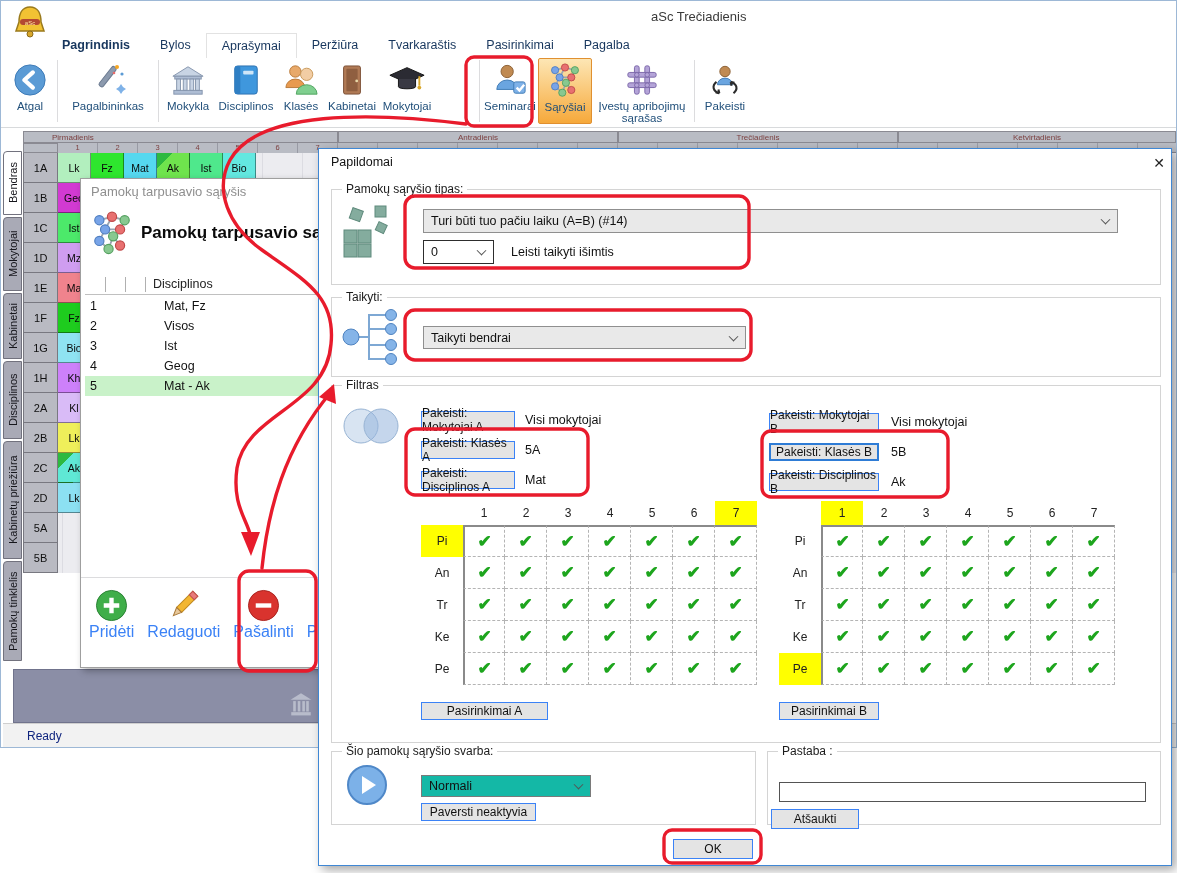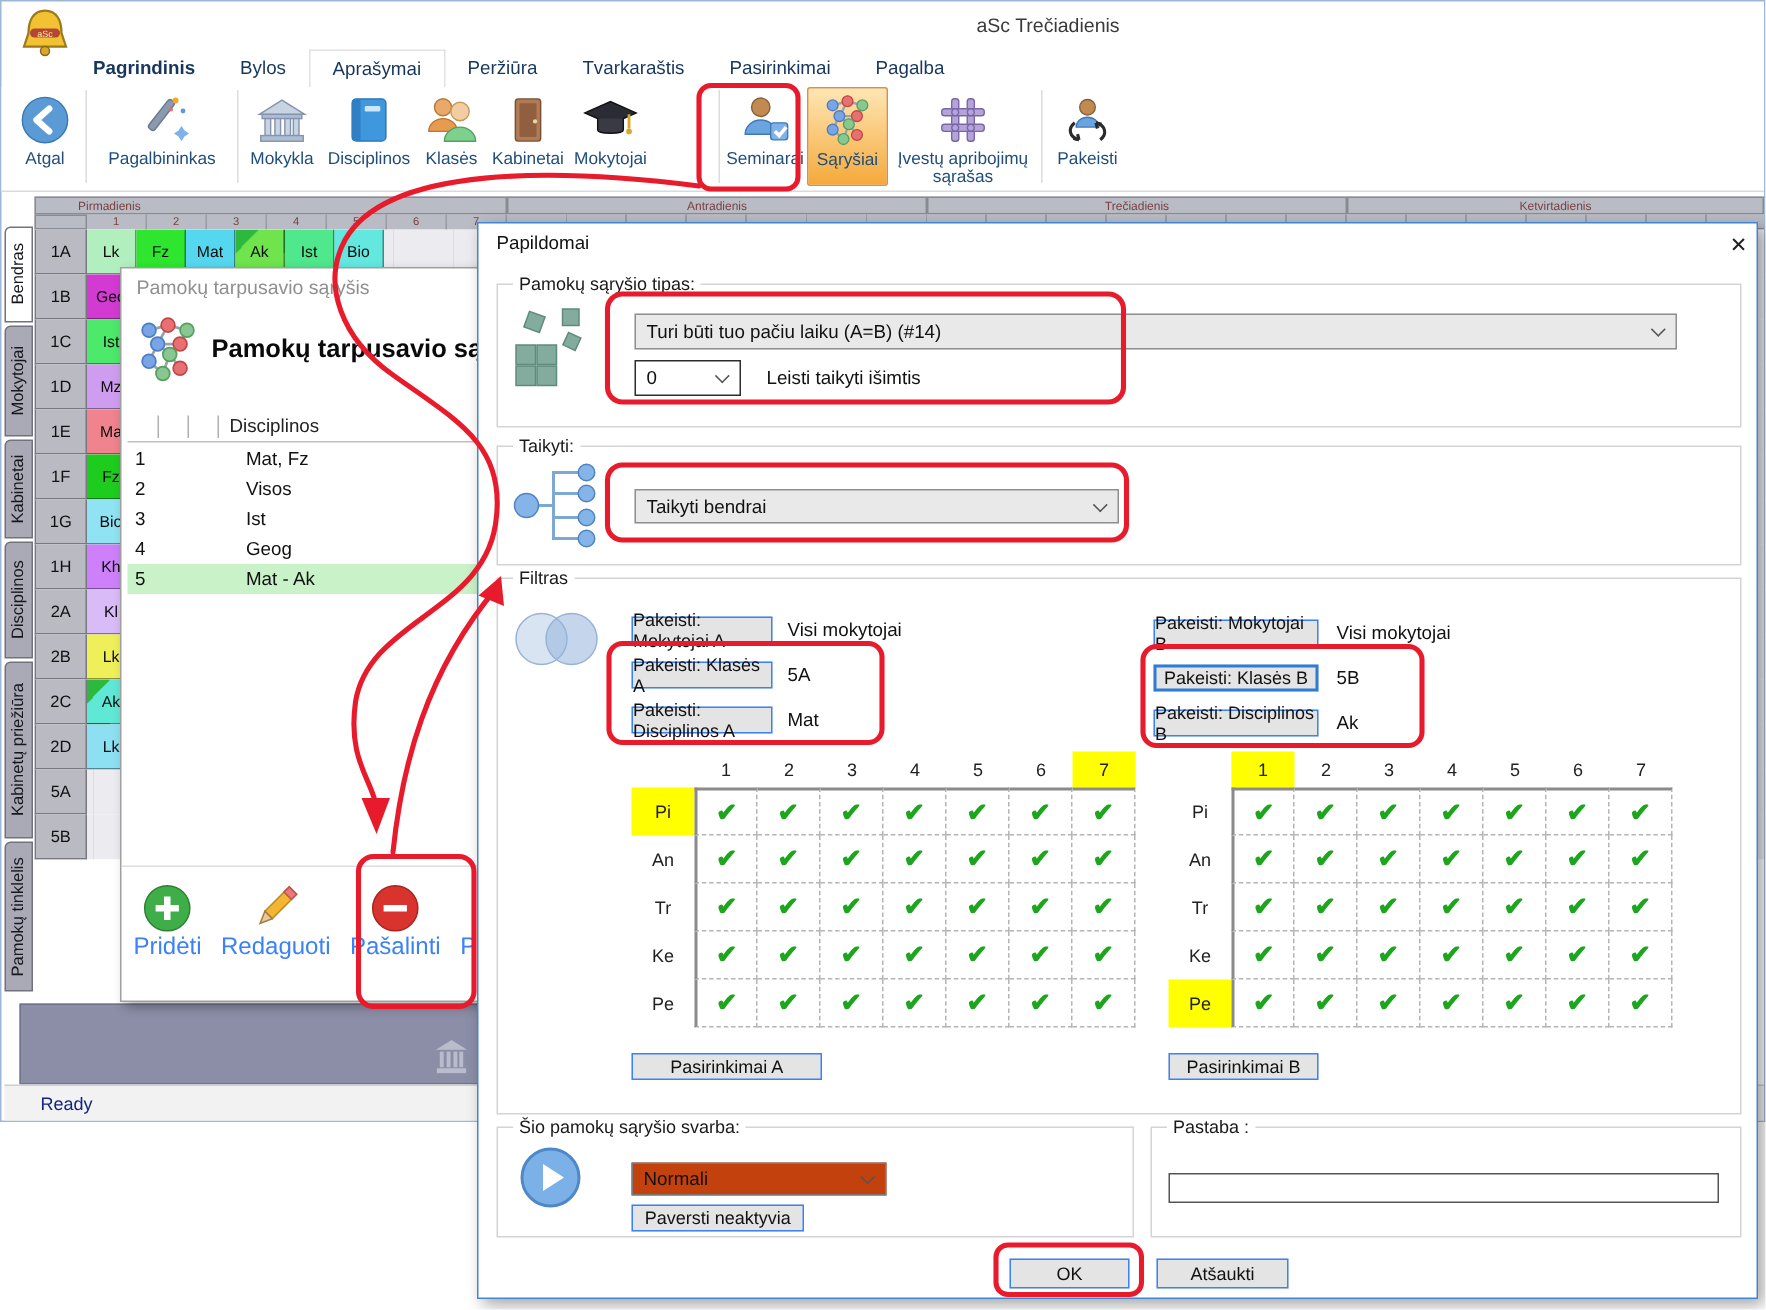--- a/index.html
+++ b/index.html
@@ -59,21 +59,21 @@
   .kn { font-size:31px; line-height:31px; color:#15151d; font-family:"DejaVu Sans", sans-serif; }
   .knbadge { position:absolute; left:-3px; bottom:-1px; width:14px; height:14px; border-radius:50%; background:#3fae49; border:1px solid #2a8034; color:#fff; font-size:11px; line-height:12px; text-align:center; font-weight:bold; }
 
   
   #adv { position:absolute; left:318px; top:148px; width:854px; height:718px; background:#fff; border:1px solid #3f87d4; box-shadow:4px 4px 10px rgba(0,0,0,.35); z-index:20; }
   #adv-title { position:absolute; left:12px; top:6px; font-size:12.5px; color:#111; }
   #adv-close { position:absolute; left:830px; top:4px; width:20px; height:20px; font-size:14px; color:#222; text-align:center; line-height:20px; }
   .grp { position:absolute; border:1px solid #d4d4d4; }
   .legend { position:absolute; top:-8px; left:10px; background:#fff; padding:0 4px; font-size:12px; color:#1a1a1a; white-space:nowrap; }
   .combo { position:absolute; border:1px solid #8f8f8f; background:#e9e9e9; font-size:12.5px; display:flex; align-items:center; padding:0 26px 0 7px; color:#111; white-space:nowrap; overflow:hidden; }
-  .combo.white { background:#c2410c; border:1px solid #7a7a7a; }
+  .combo.white { background:#14b8a6; border:1px solid #7a7a7a; }
   .combo.focusbox { background:#fff; border:1px solid #2d2d2d; }
   .chev { position:absolute; right:8px; top:50%; width:7px; height:7px; border-right:1.6px solid #555; border-bottom:1.6px solid #555; transform:translateY(-70%) rotate(45deg); }
   .winbtn { position:absolute; background:#e4e4e4; border:1px solid #3b82f6; font-size:12px; display:flex; align-items:center; justify-content:center; color:#111; }
   .winbtn.focus { border:2px solid #2e7cd6; }
   .sideval { position:absolute; font-size:12.5px; color:#111; white-space:nowrap; }
   .pgrid { position:absolute; display:grid; grid-template-columns:42px repeat(7,42px); grid-template-rows:24px repeat(5,32px); }
   .ph, .pl { font-size:12px; display:flex; align-items:center; justify-content:center; color:#222; }
   .pc { display:flex; align-items:center; justify-content:center; border-right:1px dashed #b4b4b4; border-bottom:1px dashed #b4b4b4; font-size:17px; color:#1da51d; font-weight:bold; }
   .pc.c0 { border-left:2px solid #8a8a8a; }
   .pc.t { border-top:2px solid #8a8a8a; }
@@ -633,21 +633,21 @@
     <span class="chev"></span>
   </div>
   <div class="winbtn" style="left:102px;top:654px;width:115px;height:18px">Paversti neaktyvia</div>
 
   <div class="grp" style="left:448px;top:602px;width:394px;height:74px">
     <span class="legend">Pastaba :</span>
   </div>
   <input id="noteinput" value="" style="">
 
   <div class="winbtn" style="left:354px;top:690px;width:80px;height:20px">OK</div>
-  <div class="winbtn" style="left:452px;top:690px;width:88px;height:20px">Atšaukti</div>
+  <div class="winbtn" style="left:452px;top:660px;width:88px;height:20px">Atšaukti</div>
 </div>
 
 <svg id="anno" xmlns="http://www.w3.org/2000/svg">
   <g fill="none" stroke="#e81b2c" stroke-width="3.4" stroke-linecap="round">
     <rect x="466" y="57" width="66" height="69" rx="8"></rect>
     <rect x="405" y="196" width="344" height="72" rx="10"></rect>
     <rect x="405" y="310" width="346" height="50" rx="10"></rect>
     <rect x="406" y="429" width="182" height="66" rx="9"></rect>
     <rect x="762" y="431" width="186" height="66" rx="9"></rect>
     <rect x="239" y="571" width="77" height="100" rx="10"></rect>

